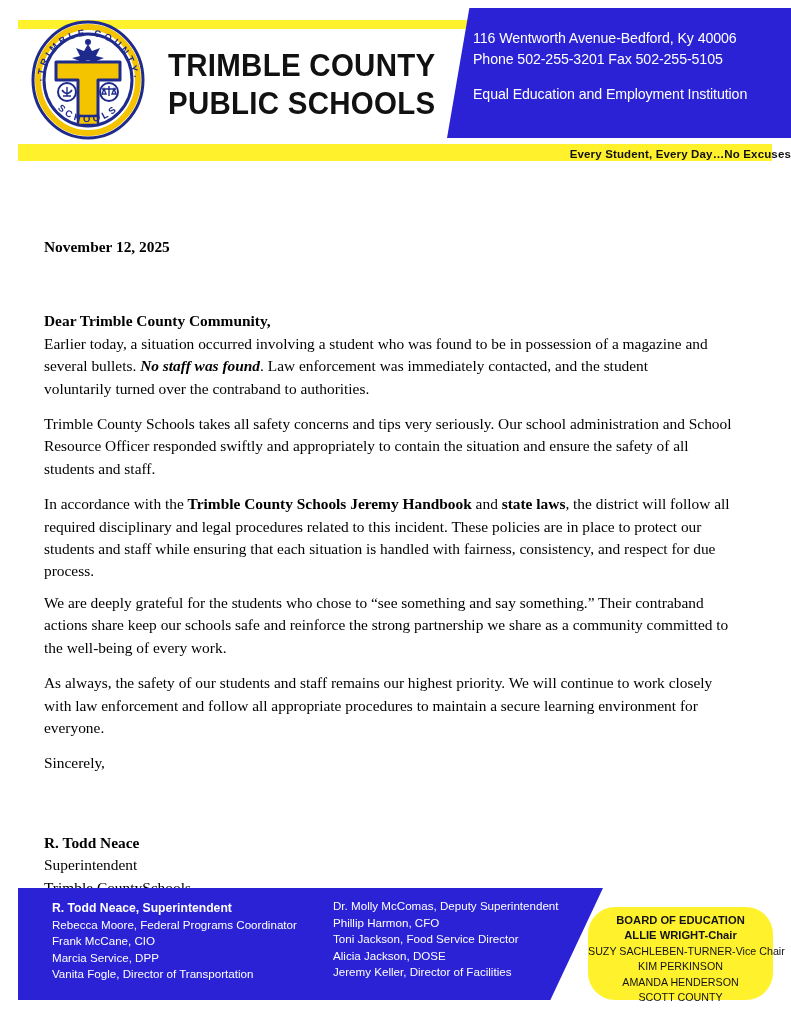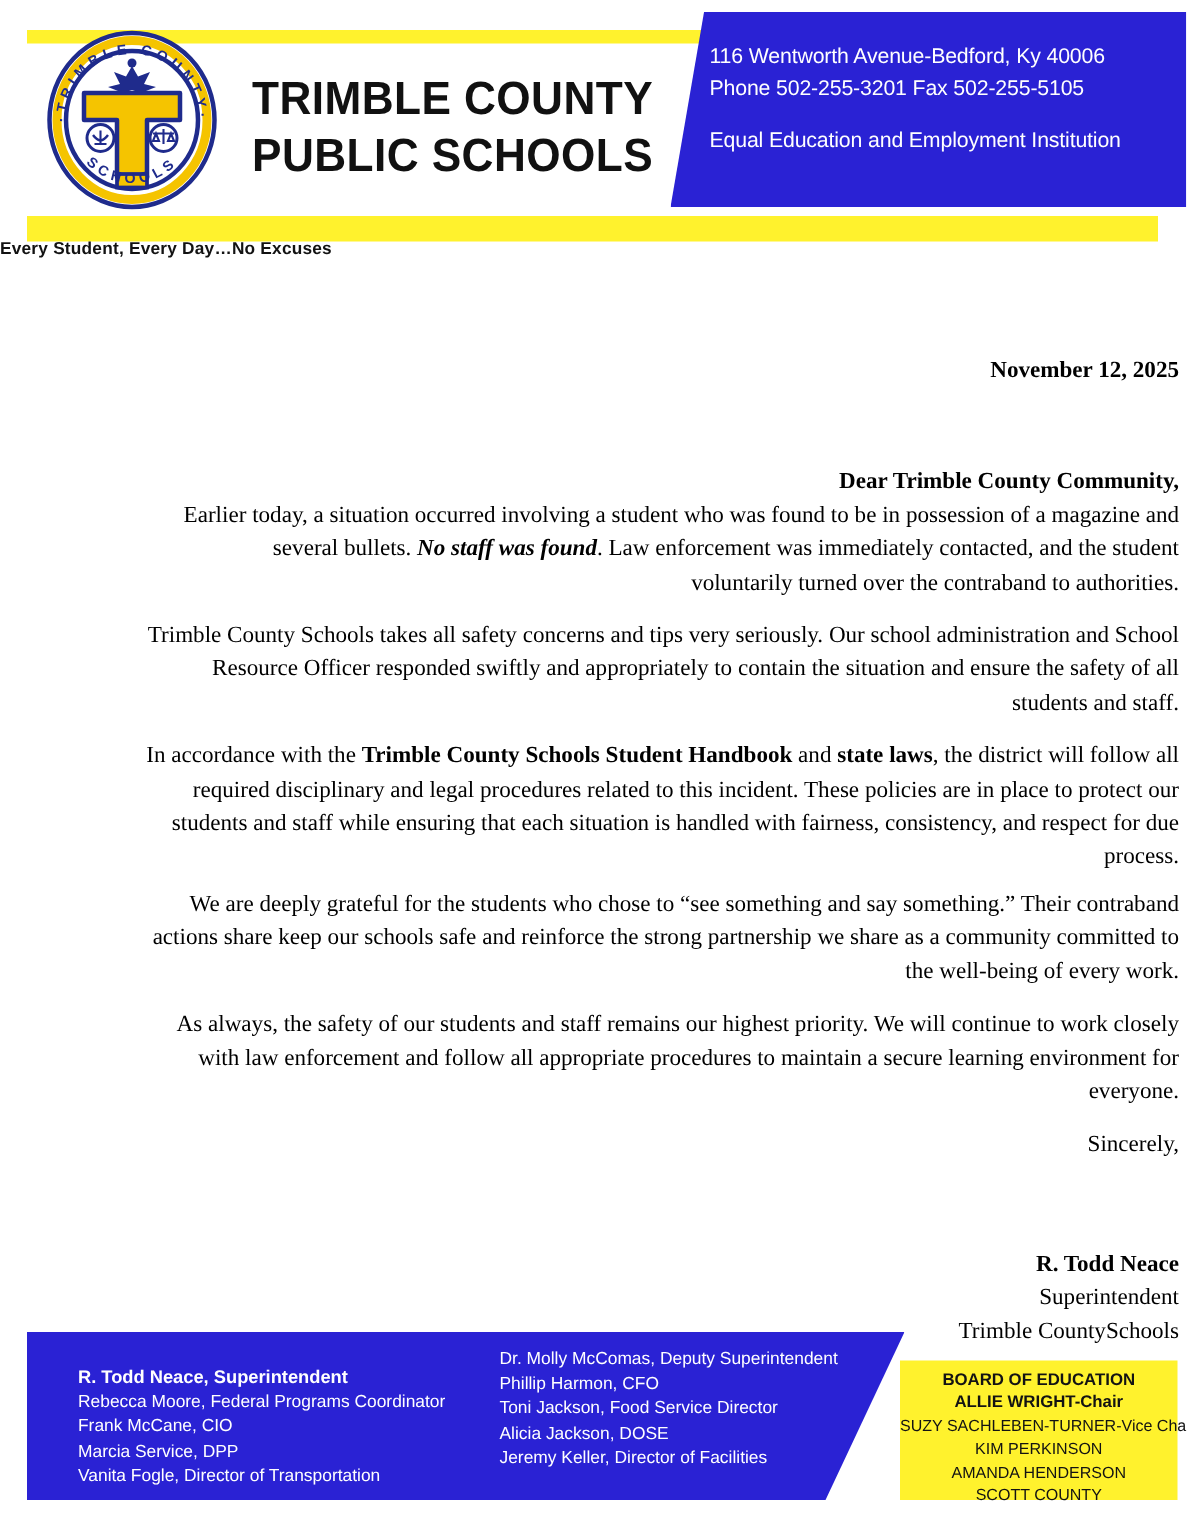--- a/index.html
+++ b/index.html
@@ -69,41 +69,41 @@
     font-size: 31px;
     line-height: 38px;
     letter-spacing: 0.3px;
     color: #111111;
     transform: scaleX(0.95);
     transform-origin: left top;
     white-space: nowrap;
   }
   .tagline {
     position: absolute;
-    left: 0; top: 160px;
+    left: 0; top: 148px;
     width: 791px;
-    text-align: left;
+    text-align: right;
     font-family: "Liberation Sans", sans-serif;
     font-weight: bold;
     font-size: 11.5px;
     letter-spacing: 0.15px;
     color: #121212;
   }
 
   
   .letter {
     position: absolute;
     left: 44px; top: 236px;
     width: 742px;
   }
   .letter p {
     margin: 0;
     font-size: 15.4px;
     line-height: 22.4px;
-    text-align: right;
+    text-align: left;
   }
   .date {
     font-weight: bold;
     font-size: 15.4px;
     line-height: 22px;
   }
   .spacer-date { height: 52px; }
   .salutation {
     font-weight: bold;
     font-size: 15.6px;
@@ -123,42 +123,43 @@
 
   
   .footer {
     position: absolute;
     left: 0; top: 880px;
     width: 791px;
     height: 144px;
   }
   .foot-yellow {
     position: absolute;
-    left: 600px; top: 907px - 880px;
+    left: 588px; top: 907px - 880px;
     width: 185px;
     background: #FFF22D;
     box-sizing: border-box;
+    border-radius: 27px;
   }
   .foot-yellow {
     top: 27px;
     height: 93px;
     padding-top: 6px;
     text-align: center;
   }
   .foot-blue {
     position: absolute;
     left: 18px; top: 8px;
     width: 585px; height: 112px;
     background: #2A22D4;
     clip-path: polygon(0% 0%, 100% 0%, 91% 100%, 0% 100%);
     box-sizing: border-box;
   }
   .foot-col-a {
     position: absolute;
-    left: 52px; top: 30px;
+    left: 52px; top: 20px;
     width: 300px;
   }
   .foot-col-b {
     position: absolute;
     left: 333px; top: 18px;
     width: 260px;
   }
   .foot-line {
     font-family: "Liberation Sans", sans-serif;
     color: #ffffff;
@@ -242,21 +243,21 @@
   <p>voluntarily turned over the contraband to authorities.</p>
 
   <div class="para-gap"></div>
 
   <p class="loose">Trimble County Schools takes all safety concerns and tips very seriously. Our school administration and School</p>
   <p class="loose">Resource Officer responded swiftly and appropriately to contain the situation and ensure the safety of all</p>
   <p>students and staff.</p>
 
   <div class="para-gap"></div>
 
-  <p class="loose"><span>In accordance with the </span><b>Trimble County Schools Student Handbook</b><span> and </span><b>state laws</b><span>, the district will follow all</span></p>
+  <p class="loose"><span>In accordance with the </span><b>Trimble County Schools Jeremy Handbook</b><span> and </span><b>state laws</b><span>, the district will follow all</span></p>
   <p class="loose">required disciplinary and legal procedures related to this incident. These policies are in place to protect our</p>
   <p>students and staff while ensuring that each situation is handled with fairness, consistency, and respect for due</p>
   <p>process.</p>
 
   <div class="para-gap-sm"></div>
 
   <p class="loose">We are deeply grateful for the students who chose to “see something and say something.” Their contraband</p>
   <p class="loose">actions share keep our schools safe and reinforce the strong partnership we share as a community committed to</p>
   <p>the well-being of every work.</p>
 

